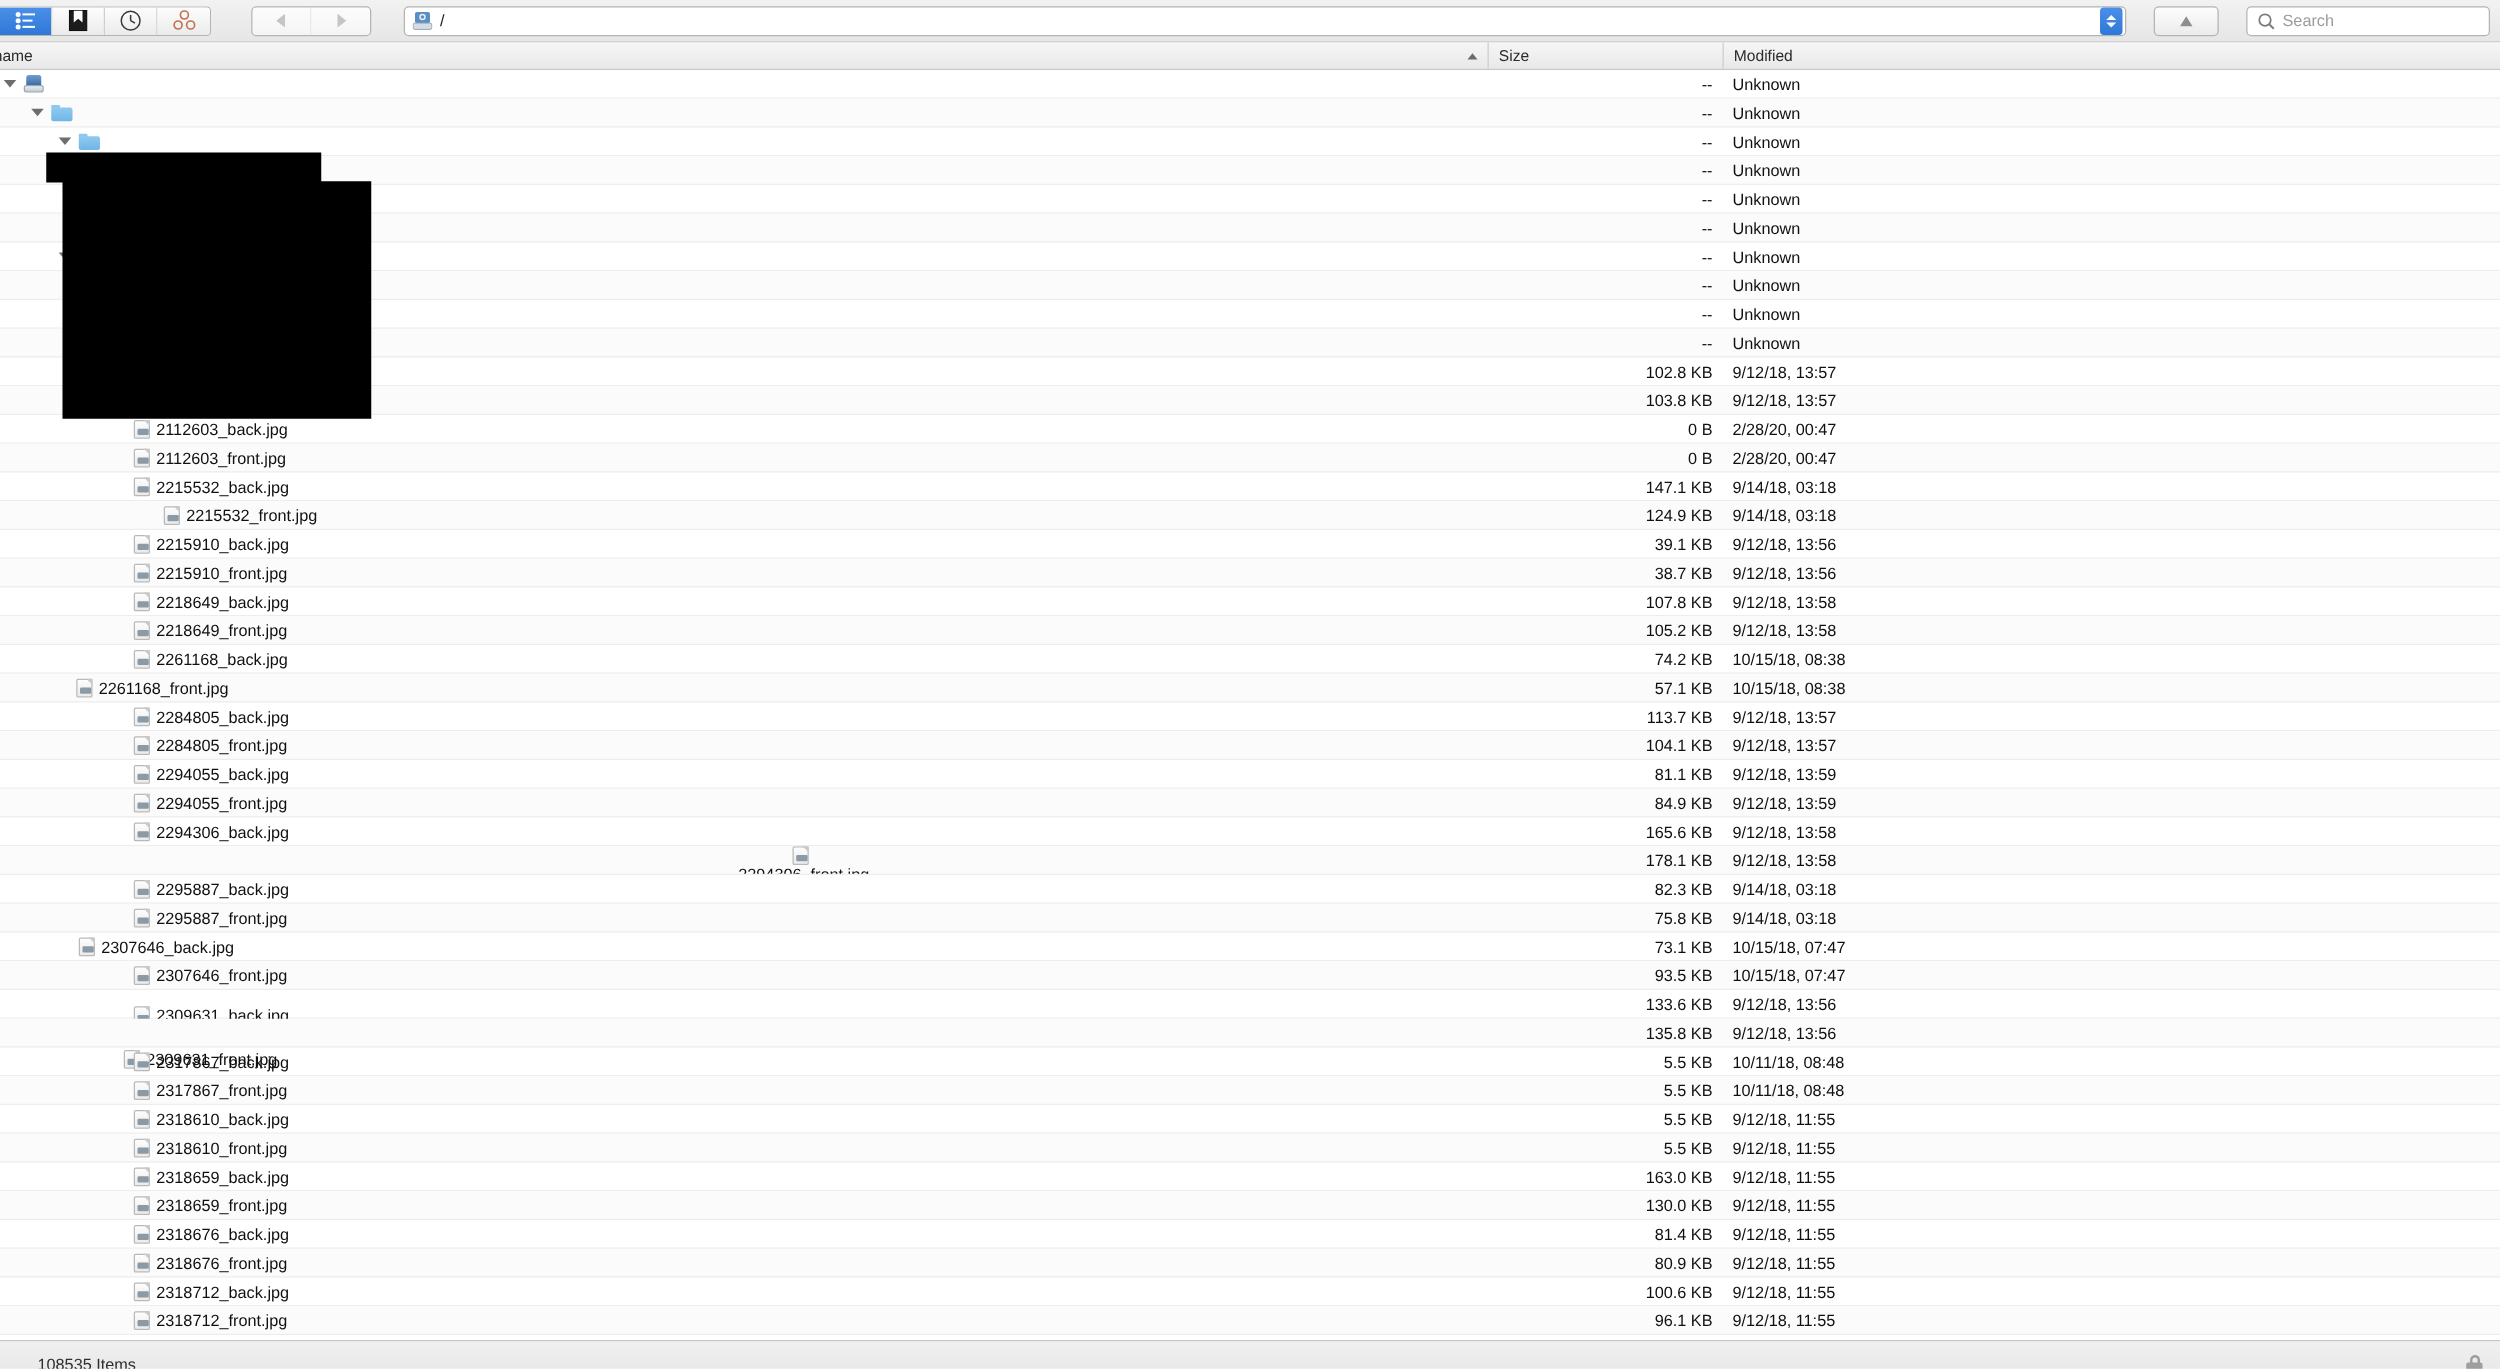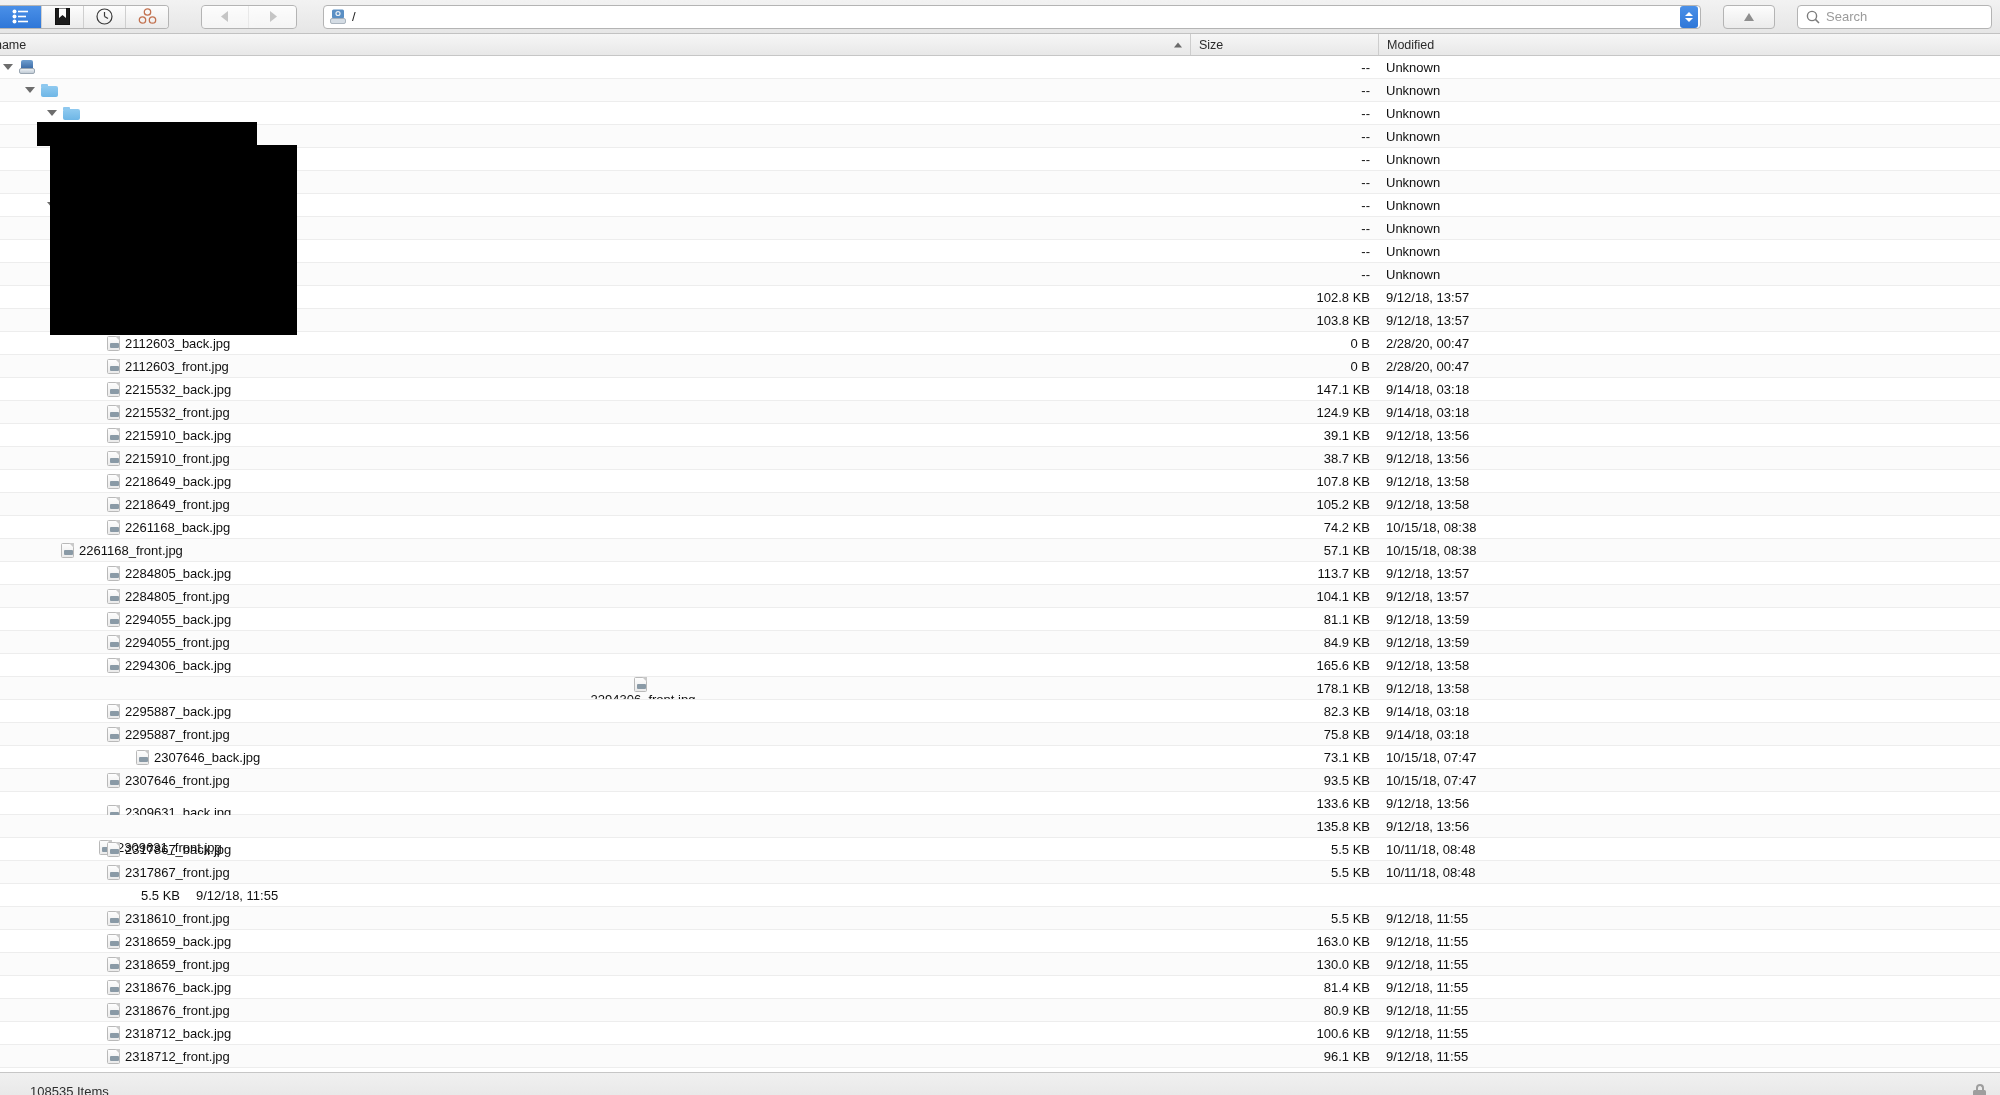--- a/index.html
+++ b/index.html
@@ -444,21 +444,21 @@
     <div class="row">
       <div class="cell-name" style="padding-left: 91px;">
         <span class="twisty-slot"></span>
         <span class="file-ico"></span>
         <span class="nm">2215532_back.jpg</span>
       </div>
       <div class="cell-size">147.1 KB</div>
       <div class="cell-mod">9/14/18, 03:18</div>
     </div>
     <div class="row alt">
-      <div class="cell-name" style="padding-left: 91px;">
+      <div class="cell-name" style="padding-left: 115px;">
         <span class="twisty-slot"></span>
         <span class="file-ico"></span>
         <span class="nm">2215532_front.jpg</span>
       </div>
       <div class="cell-size">124.9 KB</div>
       <div class="cell-mod">9/14/18, 03:18</div>
     </div>
     <div class="row">
       <div class="cell-name" style="padding-left: 91px;">
         <span class="twisty-slot"></span>
@@ -579,21 +579,21 @@
     <div class="row alt">
       <div class="cell-name" style="padding-left: 91px;">
         <span class="twisty-slot"></span>
         <span class="file-ico"></span>
         <span class="nm">2295887_front.jpg</span>
       </div>
       <div class="cell-size">75.8 KB</div>
       <div class="cell-mod">9/14/18, 03:18</div>
     </div>
     <div class="row">
-      <div class="cell-name" style="padding-left: 120px;">
+      <div class="cell-name" style="padding-left: 47px;">
         <span class="twisty-slot"></span>
         <span class="file-ico"></span>
         <span class="nm">2307646_back.jpg</span>
       </div>
       <div class="cell-size">73.1 KB</div>
       <div class="cell-mod">10/15/18, 07:47</div>
     </div>
     <div class="row alt">
       <div class="cell-name" style="padding-left: 91px;">
         <span class="twisty-slot"></span>
@@ -633,20 +633,25 @@
     <div class="row alt">
       <div class="cell-name" style="padding-left: 91px;">
         <span class="twisty-slot"></span>
         <span class="file-ico"></span>
         <span class="nm">2317867_front.jpg</span>
       </div>
       <div class="cell-size">5.5 KB</div>
       <div class="cell-mod">10/11/18, 08:48</div>
     </div>
     <div class="row">
+      <div class="cell-name" style="padding-left: 91px;">
+        <span class="twisty-slot"></span>
+        <span class="file-ico"></span>
+        <span class="nm">2318610_back.jpg</span>
+      </div>
       <div class="cell-size">5.5 KB</div>
       <div class="cell-mod">9/12/18, 11:55</div>
     </div>
     <div class="row alt">
       <div class="cell-name" style="padding-left: 91px;">
         <span class="twisty-slot"></span>
         <span class="file-ico"></span>
         <span class="nm">2318610_front.jpg</span>
       </div>
       <div class="cell-size">5.5 KB</div>

